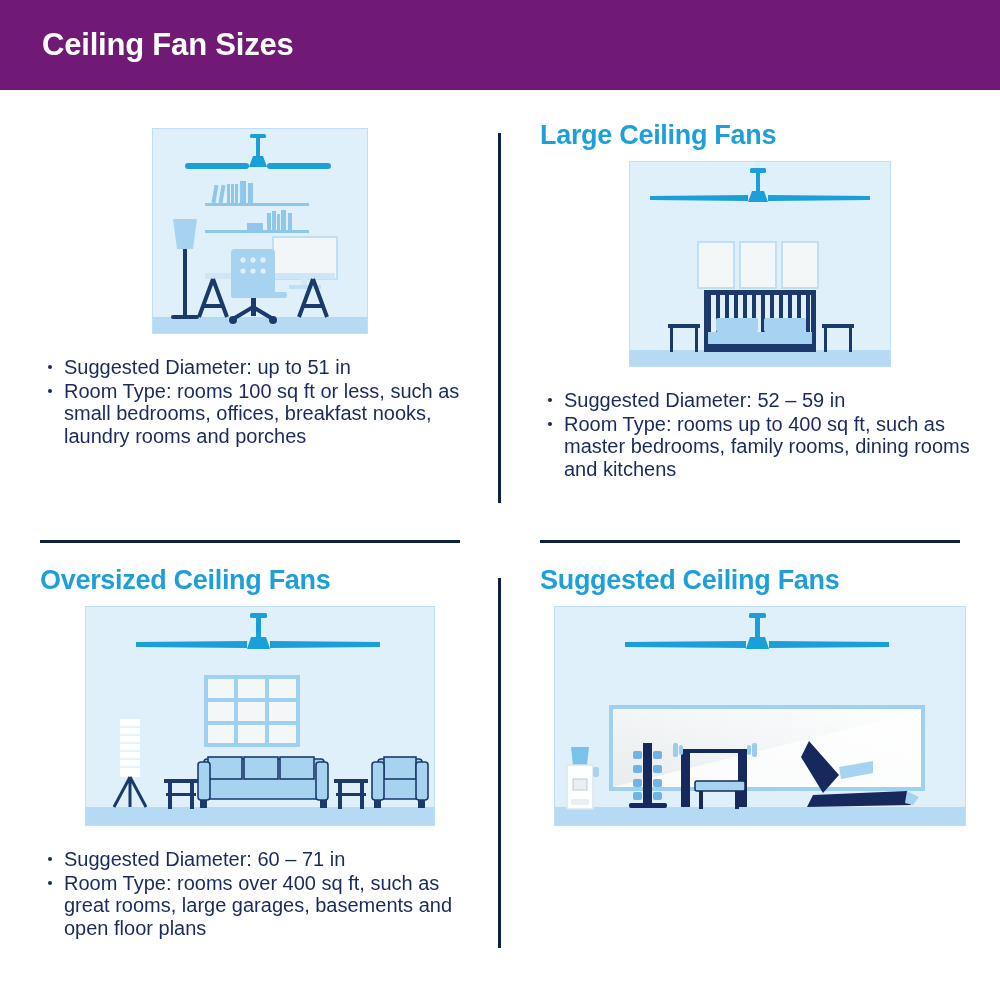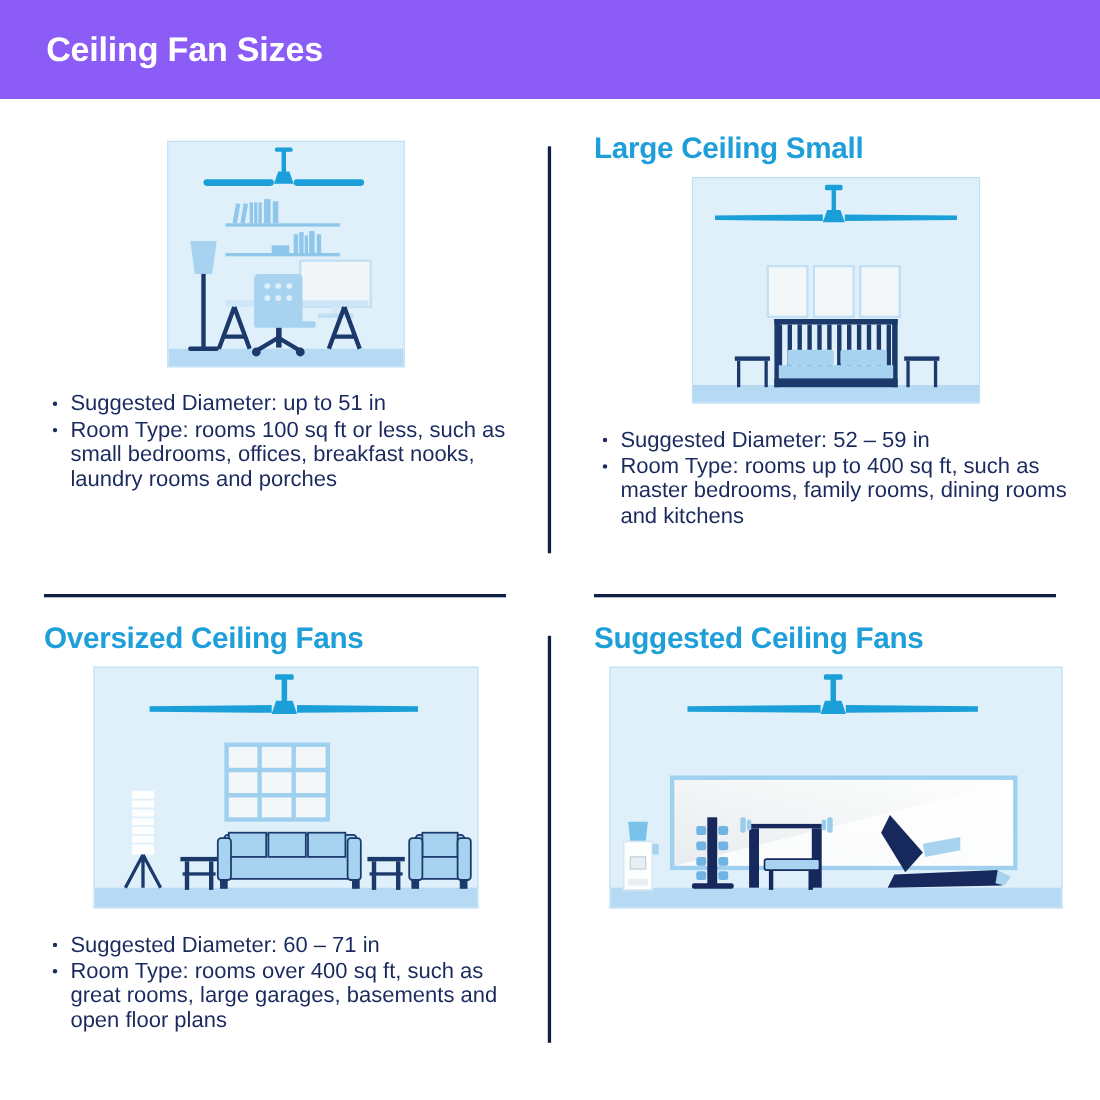--- a/index.html
+++ b/index.html
@@ -12,21 +12,21 @@
   #page {
     position: relative;
     width: 1000px; height: 1000px;
     background: #ffffff;
   }
 
   
   #header {
     position: absolute; left: 0; top: 0;
     width: 1000px; height: 90px;
-    background: #8b5cf6;
+    background: #701a75;
     display: flex; align-items: center;
   }
   #header-title {
     color: #ffffff;
     font-size: 31px;
     font-weight: bold;
     letter-spacing: -0.2px;
     margin-left: 42px;
   }
 
@@ -190,21 +190,21 @@
 
     <div class="list-wrap-small">
       <ul class="bullets">
         <li>Suggested Diameter: up to 51 in</li>
         <li>Room Type: rooms 100 sq ft or less, such as small bedrooms, offices, breakfast nooks, laundry rooms and porches</li>
       </ul>
     </div>
   </div>
 
   <div class="card" id="card-large">
-    <div class="card-title">Large Ceiling Small</div>
+    <div class="card-title">Large Ceiling Fans</div>
 
     <div class="scene" id="scene-large">
       <svg width="260" height="204" viewBox="0 0 260 204">
         <rect x="0" y="188" width="260" height="16" fill="#b6daf3"></rect>
 
         <g>
           <rect x="126" y="10" width="4" height="22" fill="#1a9fd9"></rect>
           <rect x="120" y="6" width="16" height="5" rx="1.5" fill="#1a9fd9"></rect>
           <path d="M118 40 L138 40 L134 29 L122 29 Z" fill="#1a9fd9"></path>
           <path d="M20 34 L118 33 L118 39 L20 38 Z" fill="#1a9fd9"></path>

